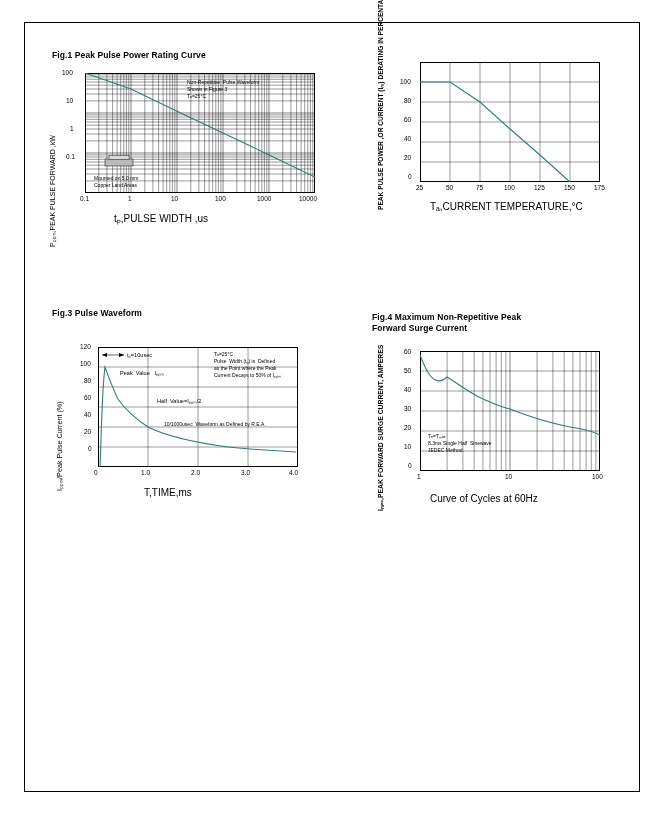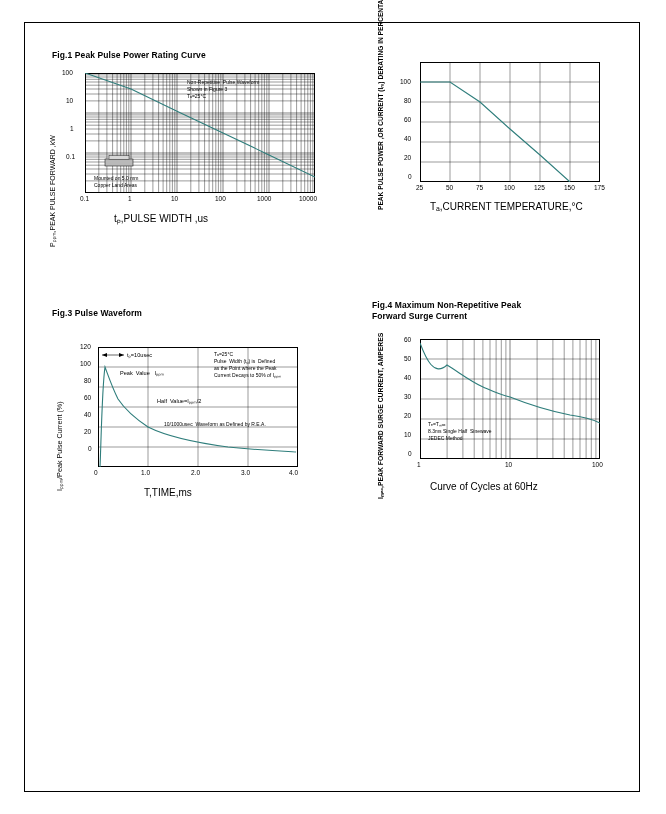--- a/index.html
+++ b/index.html
@@ -232,21 +232,21 @@
       <div class="tick" style="left:42px;top:140px;">0</div>
       <div class="tick" style="left:89px;top:140px;">1.0</div>
       <div class="tick" style="left:139px;top:140px;">2.0</div>
       <div class="tick" style="left:189px;top:140px;">3.0</div>
       <div class="tick" style="left:237px;top:140px;">4.0</div>
 
       <div class="xlabel" style="left:92px;top:158px;width:120px;">T,TIME,ms</div>
     </div>
   </div>
 
-  <div class="fig" style="left:372px;top:300px;width:250px;">
+  <div class="fig" style="left:372px;top:312px;width:250px;">
     <div class="fig-title" style="white-space:pre-line;">Fig.4  Maximum Non-Repetitive Peak
 Forward Surge Current</div>
     <div class="plot-wrap" style="position:relative;height:200px;margin-top:10px;">
 
       <div class="ylabel" style="left:4px;top:166px;font-size:6.8px;font-weight:bold;">Iₘₐₓ,PEAK FORWARD SURGE CURRENT, AMPERES</div>
 
       <div class="tick" style="left:36px;top:117px;">0</div>
       <div class="tick" style="left:32px;top:98px;">10</div>
       <div class="tick" style="left:32px;top:79px;">20</div>
       <div class="tick" style="left:32px;top:60px;">30</div>

